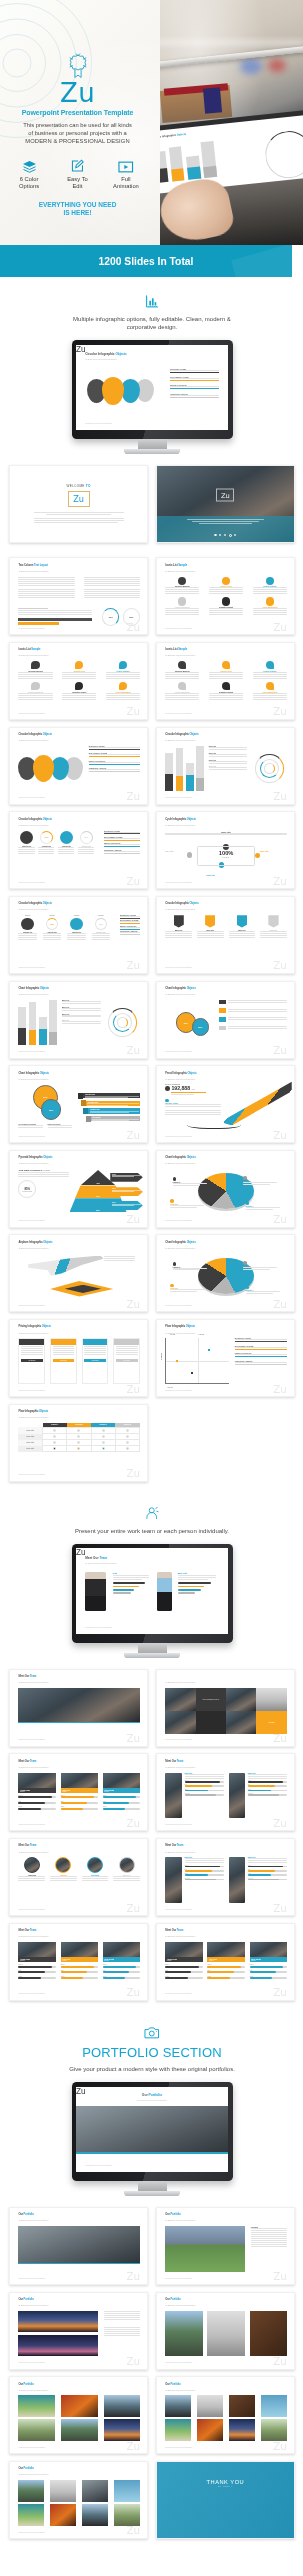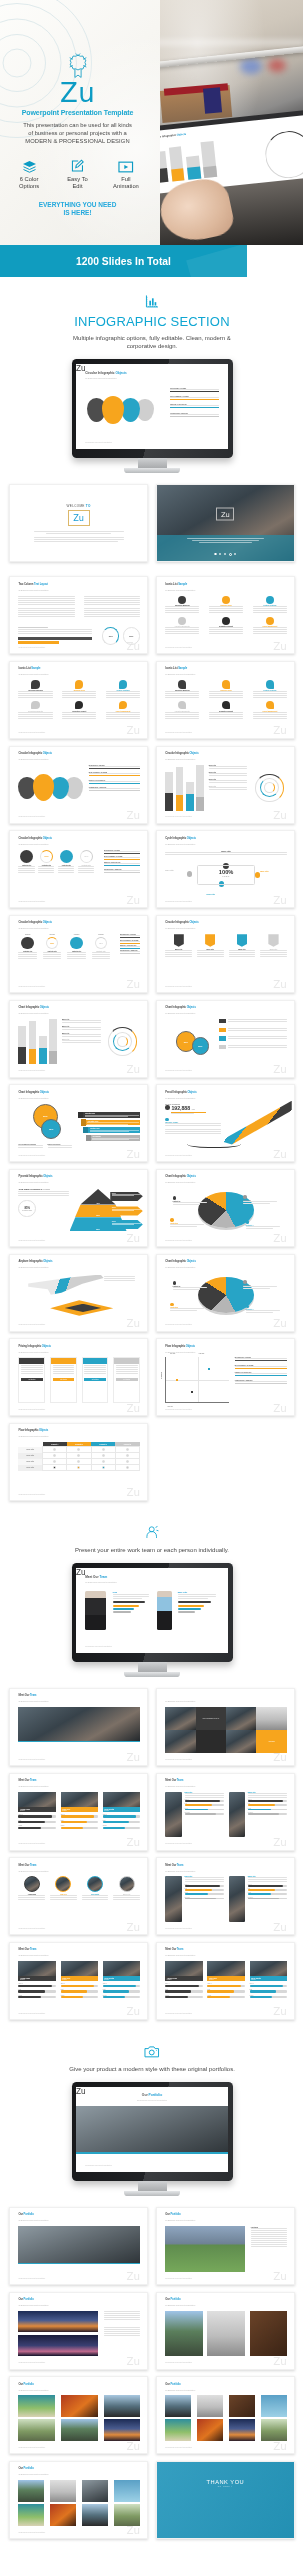--- a/index.html
+++ b/index.html
@@ -91,21 +91,21 @@
   .feature .ico { height: 15.5px; display: flex; align-items: flex-end; justify-content: center; }
   .feature .flabel {
     font-size: 5.8px; line-height: 1.22; color: #3b3b3b; margin-top: 3.1px;
   }
   .everything {
     margin-top: 11.3px; text-align: center; color: #24a9dd;
     font-size: 6.5px; font-weight: bold; line-height: 1.2;
   }
 
   
-  .banner { display: flex; width: 247px; height: 32px; flex-direction: column; }
+  .banner { display: flex; width: 292px; height: 32px; flex-direction: column; }
   .banner > div {
     flex: 1 1 50%; display: flex; align-items: center; justify-content: center;
     color: #fff; font-size: 10.3px; font-weight: bold; position: relative; overflow: hidden;
     font-family: "Liberation Sans", sans-serif;
   }
   .banner .b-left { background: #109cbf; }
   .banner .b-right { background: #f9a61a; }
   .banner .b-left::before{
     content:""; position:absolute; right:-20.6px; bottom:-17.5px; width:77px; height:46px;
     background: rgba(255,255,255,.07); transform: rotate(-16deg);
@@ -322,21 +322,20 @@
       <div class="sh-icon">
         <svg viewBox="0 0 30 30" width="14.4" height="14.4" fill="none" stroke="#0fa6d2" stroke-width="1.6">
           <path d="M3 3 v24 h24" stroke-width="2"></path>
           <path d="M3 7 h2 M3 11 h2 M3 15 h2 M3 19 h2 M3 23 h2"></path>
           <path d="M8 27 v-2 M12 27 v-2 M16 27 v-2 M20 27 v-2 M24 27 v-2"></path>
           <rect x="9" y="14" width="3.5" height="10" fill="#0fa6d2" stroke="none"></rect>
           <rect x="14.5" y="9" width="3.5" height="15" fill="#0fa6d2" stroke="none"></rect>
           <rect x="20" y="17" width="3.5" height="7" fill="#0fa6d2" stroke="none"></rect>
         </svg>
       </div>
-      <h2>INFOGRAPHIC SECTION</h2>
       <p>Multiple infographic options, fully editable. Clean, modern &amp; corporative design.</p>
     </div>
 
     <div class="monitor-wrap">
       <div class="monitor">
         <div class="bezel">
           <div class="screen" style="aspect-ratio:16/9;position:relative;">
             <div style="position:absolute;left:6%;top:9%;font-size:3.1px;font-weight:bold;color:#4c4c4c;">
               <span>Circular Infographic </span><b style="color:#1c9dd4">Objects</b>
             </div>
@@ -1960,20 +1959,21 @@
 
   <section>
     <div class="section-head">
       <div class="sh-icon">
         <svg viewBox="0 0 32 26" width="15.5" height="13" fill="none" stroke="#0fa6d2" stroke-width="2">
           <path d="M2 7 h7 l2.5 -3.5 h9 L23 7 h7 v17 H2 Z"></path>
           <circle cx="16" cy="15" r="5"></circle>
           <circle cx="26" cy="11" r="1" fill="#0fa6d2" stroke="none"></circle>
         </svg>
       </div>
+      <h2>PORTFOLIO SECTION</h2>
       <p>Give your product a modern style with these original portfolios.</p>
     </div>
 
     <div class="monitor-wrap">
       <div class="monitor">
         <div class="bezel">
           <div class="screen" style="aspect-ratio:16/9;position:relative;">
             <div style="position:absolute;left:0;right:0;top:7%;text-align:center;font-size:3.3px;font-weight:bold;color:#555;">
               <span>Our </span><b style="color:#1c9dd4">Portfolio</b>
             </div>

